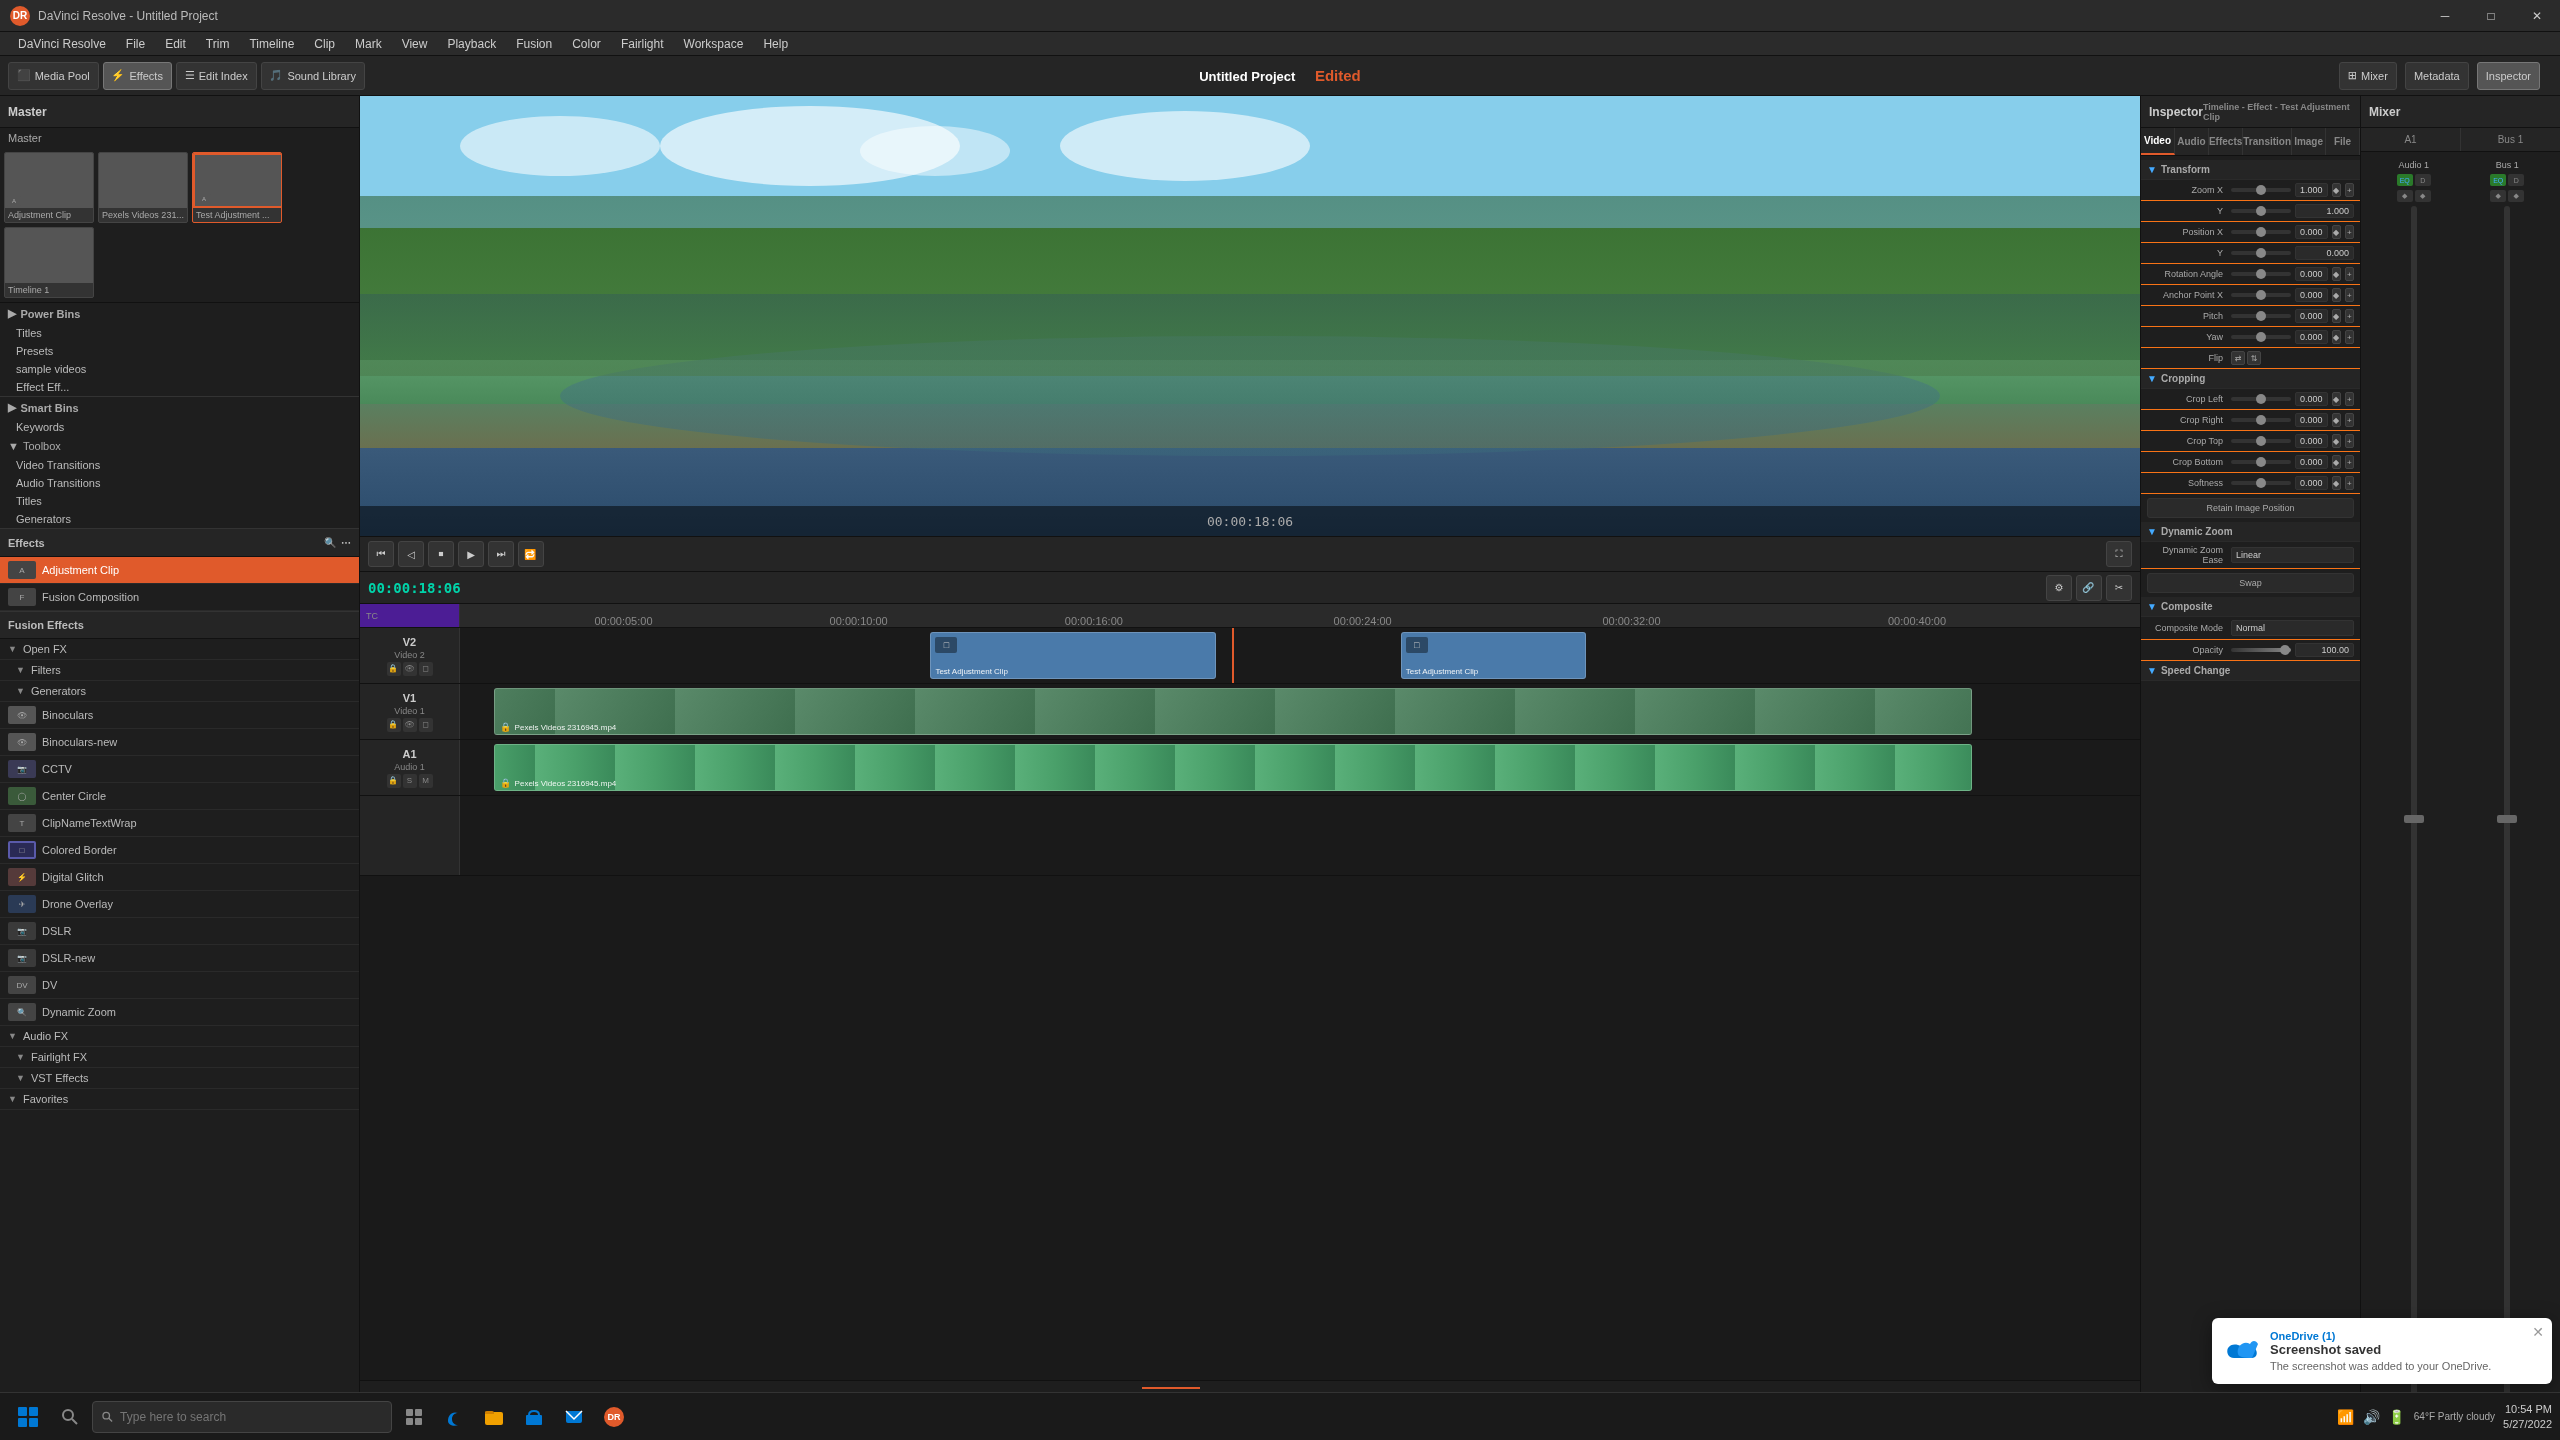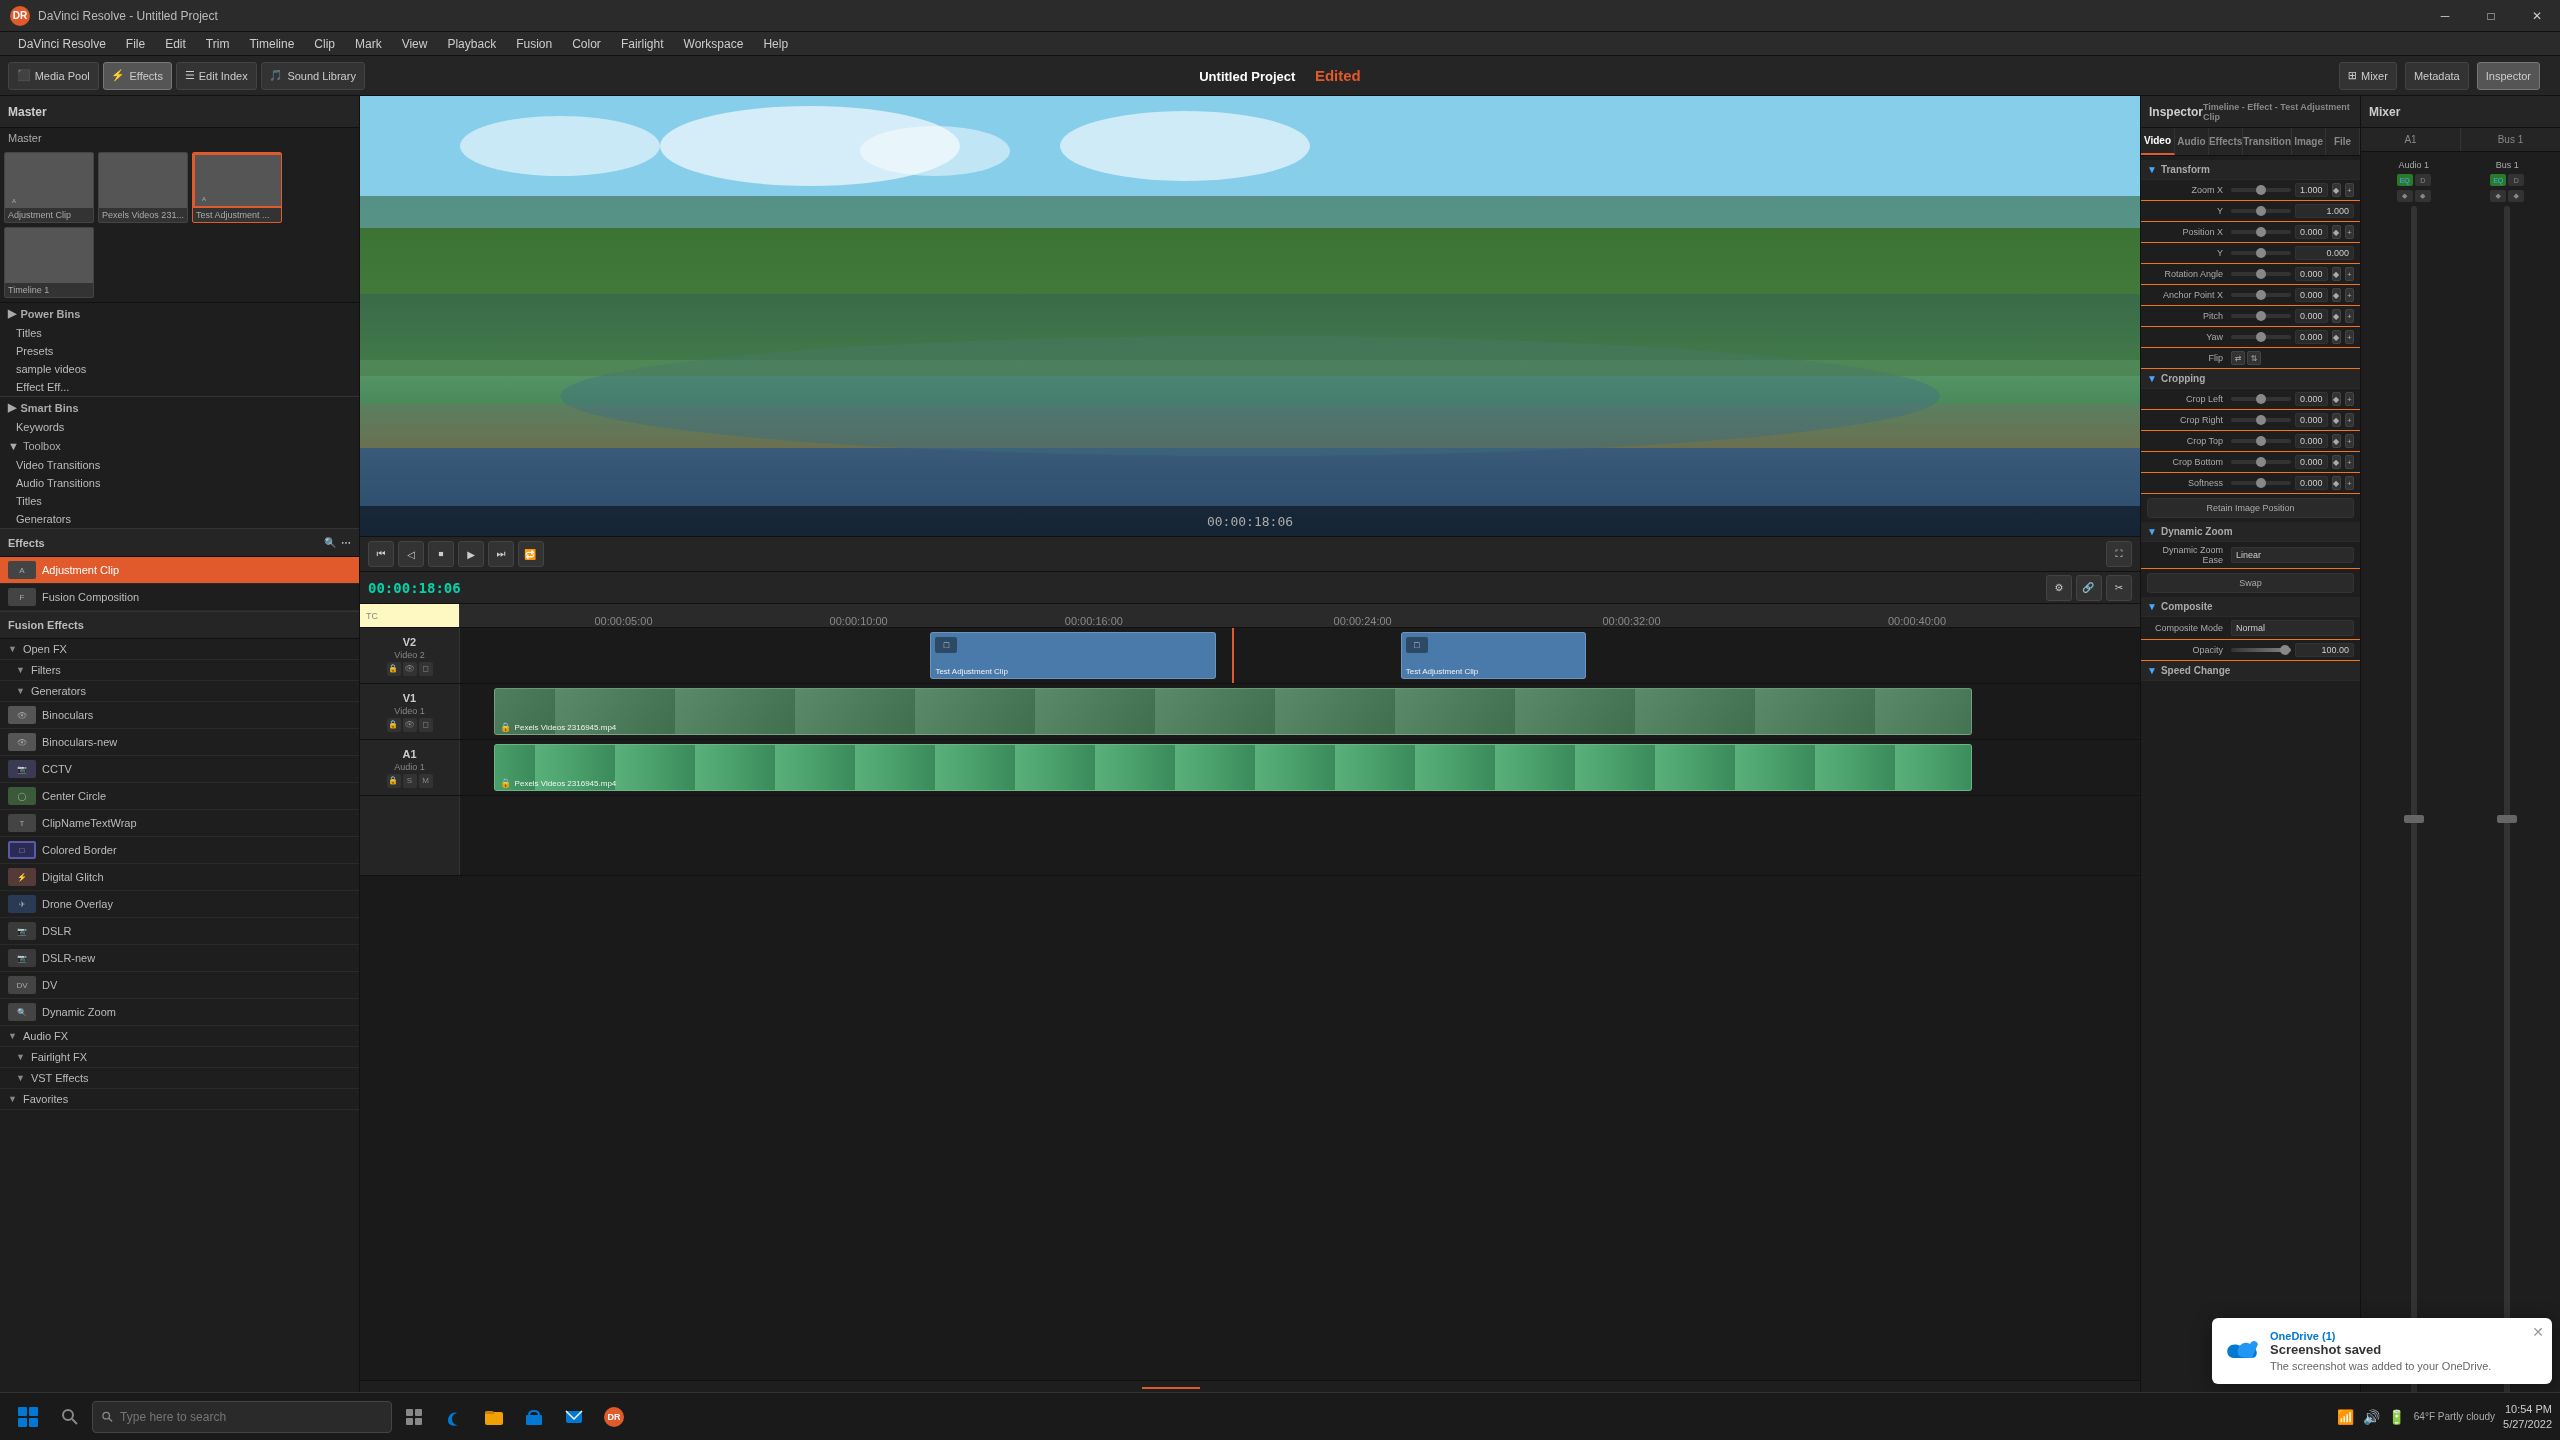--- a/index.html
+++ b/index.html
@@ -1043,21 +1043,21 @@
       <span class="timeline-timecode">00:00:18:06</span>
       <div style="flex:1"></div>
       <div class="ctrl-btn">⚙</div>
       <div class="ctrl-btn">🔗</div>
       <div class="ctrl-btn">✂</div>
     </div>
 
     <div id="timeline-area">
 
       <div id="timeline-ruler">
-        <div style="width:100px;background:#fef9c3;height:100%;border-right:1px solid #333;display:flex;align-items:center;padding:0 6px;font-size:9px;color:#888">TC</div>
+        <div style="width:100px;background:#4c1d95;height:100%;border-right:1px solid #333;display:flex;align-items:center;padding:0 6px;font-size:9px;color:#888">TC</div>
         <div class="ruler-marks">
           <span class="ruler-mark" style="left:8%">00:00:05:00</span>
           <span class="ruler-mark" style="left:22%">00:00:10:00</span>
           <span class="ruler-mark" style="left:36%">00:00:16:00</span>
           <span class="ruler-mark" style="left:52%">00:00:24:00</span>
           <span class="ruler-mark" style="left:68%">00:00:32:00</span>
           <span class="ruler-mark" style="left:85%">00:00:40:00</span>
         </div>
       </div>
 

